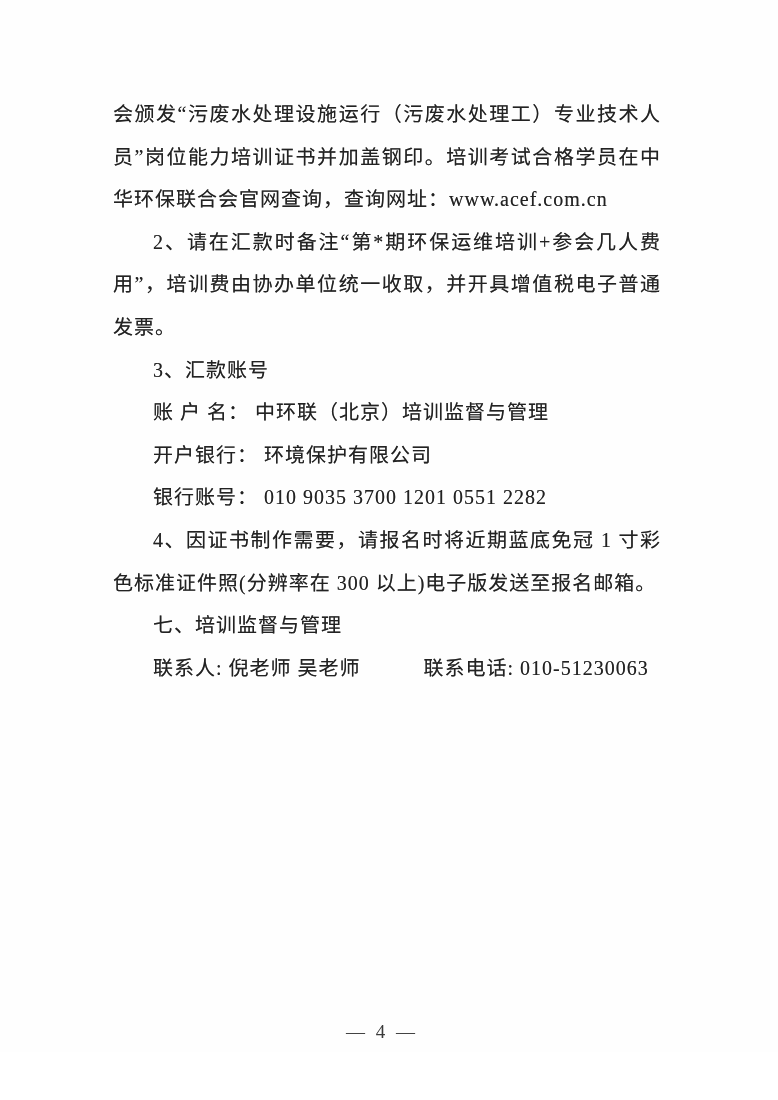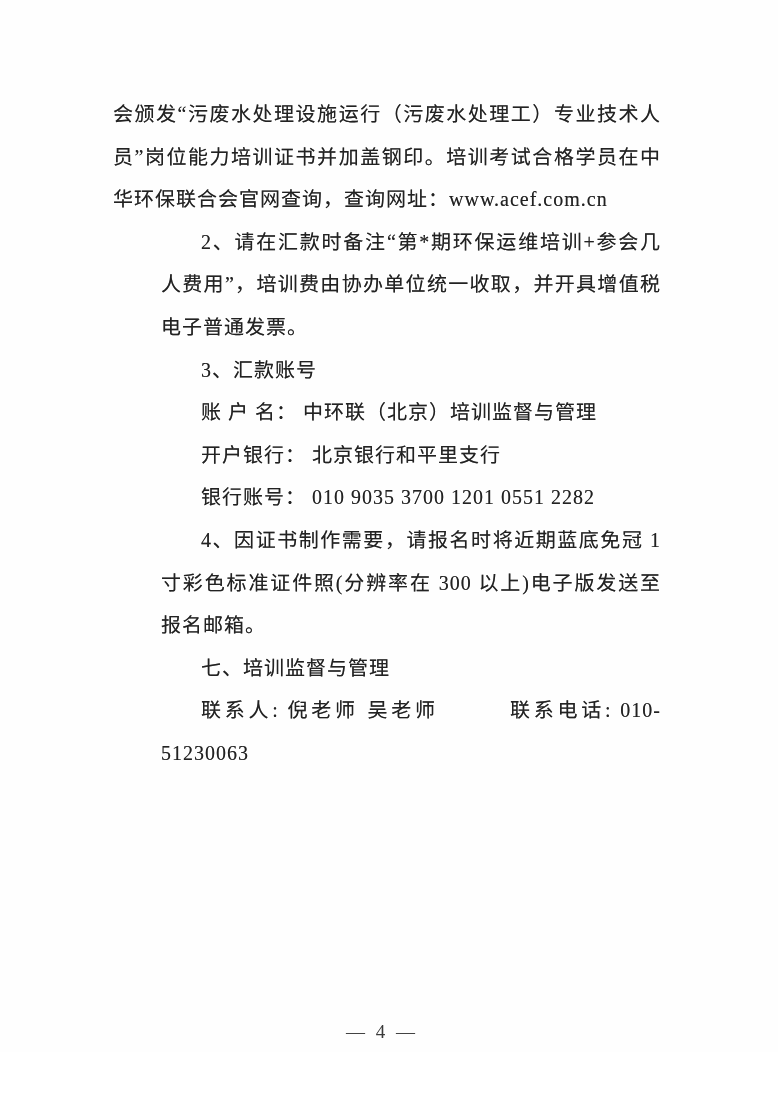--- a/index.html
+++ b/index.html
@@ -27,21 +27,20 @@
     letter-spacing: 1px;
     text-align: justify;
     text-shadow: 0 0 0.6px rgba(40,40,40,0.55);
   }
   .doc-content p {
     margin: 0;
     padding: 0;
   }
   .doc-content p.indent {
     text-indent: 2em;
-    margin-left: 48px;
   }
   .page-footer {
     position: absolute;
     left: 0;
     right: 14px;
     top: 1021px;
     text-align: center;
     font-size: 19px;
     letter-spacing: 3px;
     color: #3a3a3a;
@@ -49,20 +48,20 @@
 </style>
 </head>
 <body>
 
 <div class="page">
   <div class="doc-content">
     <p>会颁发“污废水处理设施运行（污废水处理工）专业技术人员”岗位能力培训证书并加盖钢印。培训考试合格学员在中华环保联合会官网查询，查询网址：www.acef.com.cn</p>
     <p class="indent">2、请在汇款时备注“第*期环保运维培训+参会几人费用”，培训费由协办单位统一收取，并开具增值税电子普通发票。</p>
     <p class="indent">3、汇款账号</p>
     <p class="indent">账 户 名： 中环联（北京）培训监督与管理</p>
-    <p class="indent">开户银行： 北京银行和平里支行</p>
+    <p class="indent">开户银行： 环境保护有限公司</p>
     <p class="indent">银行账号： 010 9035 3700 1201 0551 2282</p>
     <p class="indent">4、因证书制作需要，请报名时将近期蓝底免冠 1 寸彩色标准证件照(分辨率在 300 以上)电子版发送至报名邮箱。</p>
     <p class="indent">七、培训监督与管理</p>
     <p class="indent">联系人: 倪老师 吴老师　　　联系电话: 010-51230063</p>
   </div>
   <div class="page-footer">— 4 —</div>
 </div>
 
 </body></html>

